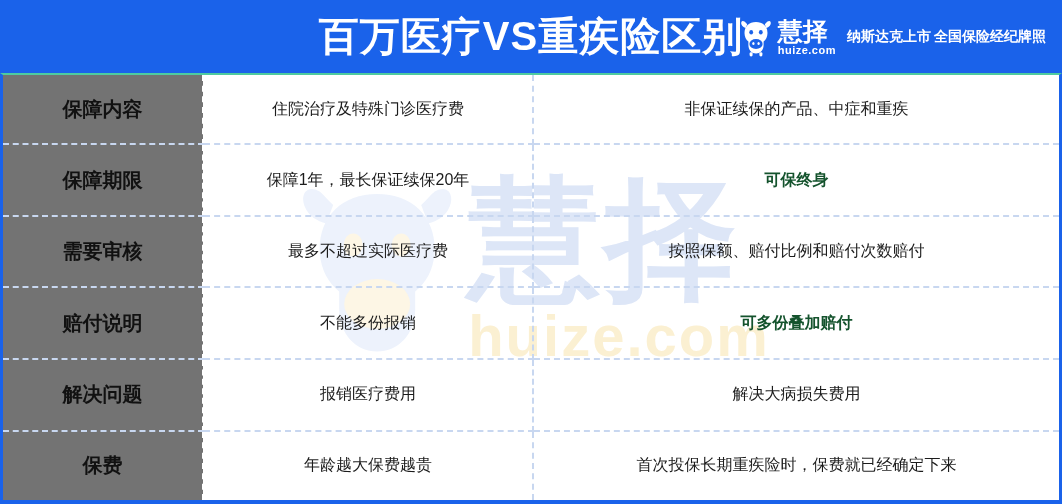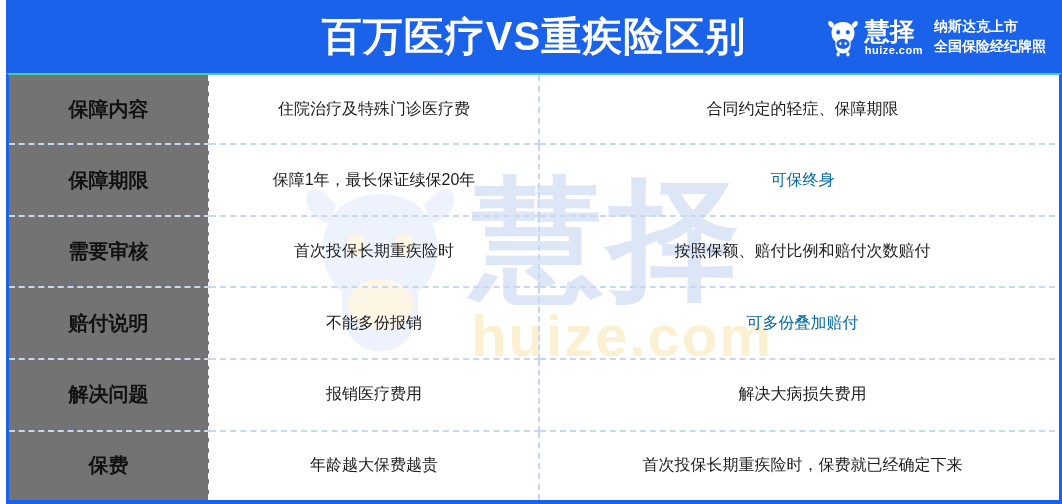--- a/index.html
+++ b/index.html
@@ -2,21 +2,21 @@
 <html><head>
 <meta charset="utf-8">
 <style>
   * { margin:0; padding:0; box-sizing:border-box; }
   html, body {
     width:1062px; height:504px;
     font-family:"Liberation Sans","DejaVu Sans",sans-serif;
     background:#ffffff;
     overflow:hidden;
   }
-  #page { position:relative; width:1062px; height:504px; background:#ffffff;padding-left:6px; }
+  #page { position:relative; width:1062px; height:504px; background:#ffffff; }
 
   
   .banner{
     position:relative;
     height:73px;
     background:#1a62ea;
     display:flex;
     align-items:center;
     justify-content:center;
   }
@@ -45,21 +45,21 @@
   .brand-wordmark{ display:flex; flex-direction:column; align-items:flex-start; }
   .brand-cn{
     font-size:25px; font-weight:bold; color:#ffffff;
     line-height:26px; letter-spacing:0px;
   }
   .brand-url{
     font-size:11px; font-weight:bold; color:#ffffff;
     line-height:13px; letter-spacing:.5px;
   }
   .brand-taglines{
-    display:flex; flex-direction:column;
+    display:flex; 
     justify-content:center; gap:3px;
     padding-left:2px;
   }
   .brand-tag{
     font-size:14px; font-weight:bold; color:#ffffff;
     line-height:17px; white-space:nowrap;
   }
 
   
   .table-wrap{
@@ -134,22 +134,22 @@
     font-size:21px;
     border-bottom:2px dashed #ffffff;
   }
   tr.header-row td.label{ border-right:2px dashed #ffffff; }
   tr.header-row td.colA{ border-right:2px dashed #ffffff; }
 
   td.colA{ border-right:2px dashed #c8d7f0; }
   td.colB{ }
 
   td.highlight{
-    color:#0369a1;
-    font-weight:normal;
+    color:#14532d;
+    font-weight:bold;
   }
 </style>
 </head>
 <body>
 
 <div id="page">
 
   <div class="banner">
     <div class="banner-title">百万医疗VS重疾险区别</div>
 
@@ -218,33 +218,33 @@
       <colgroup>
         <col class="c-label">
         <col class="c-a">
         <col class="c-b">
       </colgroup>
       <tbody>
 
         <tr>
           <td class="label">保障内容</td>
           <td class="colA">住院治疗及特殊门诊医疗费</td>
-          <td class="colB">合同约定的轻症、保障期限</td>
+          <td class="colB">非保证续保的产品、中症和重疾</td>
         </tr>
 
         <tr>
           <td class="label">保障期限</td>
           <td class="colA">保障1年，最长保证续保20年</td>
           <td class="colB highlight">可保终身</td>
         </tr>
 
 
         <tr>
           <td class="label">需要审核</td>
-          <td class="colA">首次投保长期重疾险时</td>
+          <td class="colA">最多不超过实际医疗费</td>
           <td class="colB">按照保额、赔付比例和赔付次数赔付</td>
         </tr>
 
         <tr>
           <td class="label">赔付说明</td>
           <td class="colA">不能多份报销</td>
           <td class="colB highlight">可多份叠加赔付</td>
         </tr>
 
         <tr>

